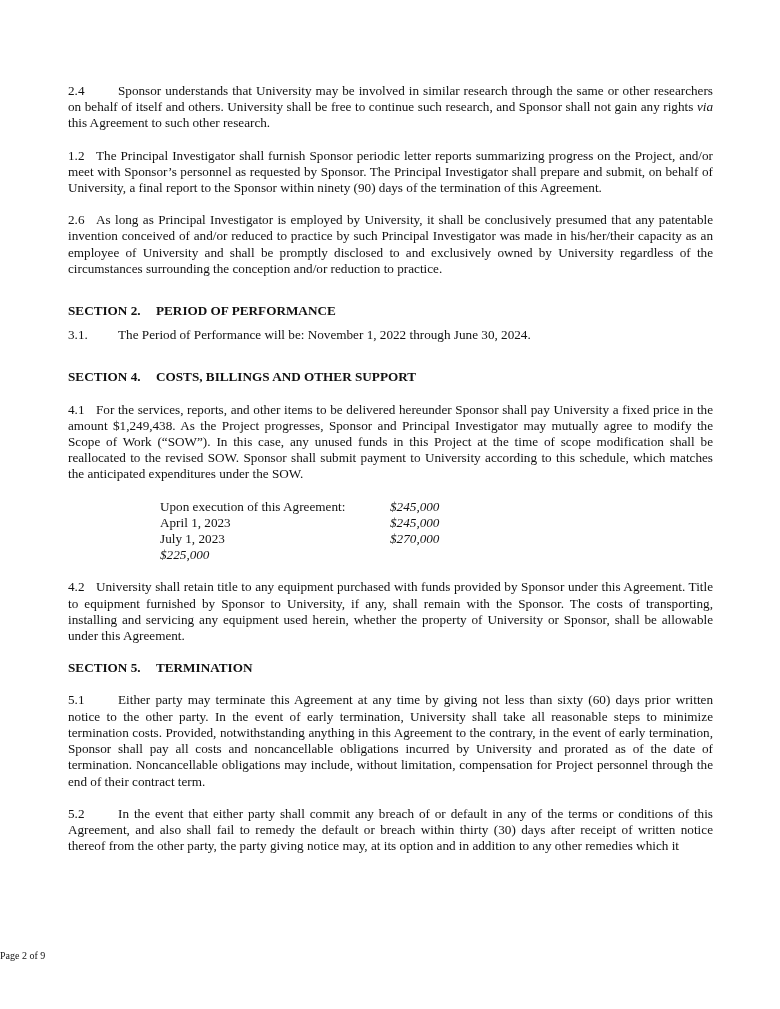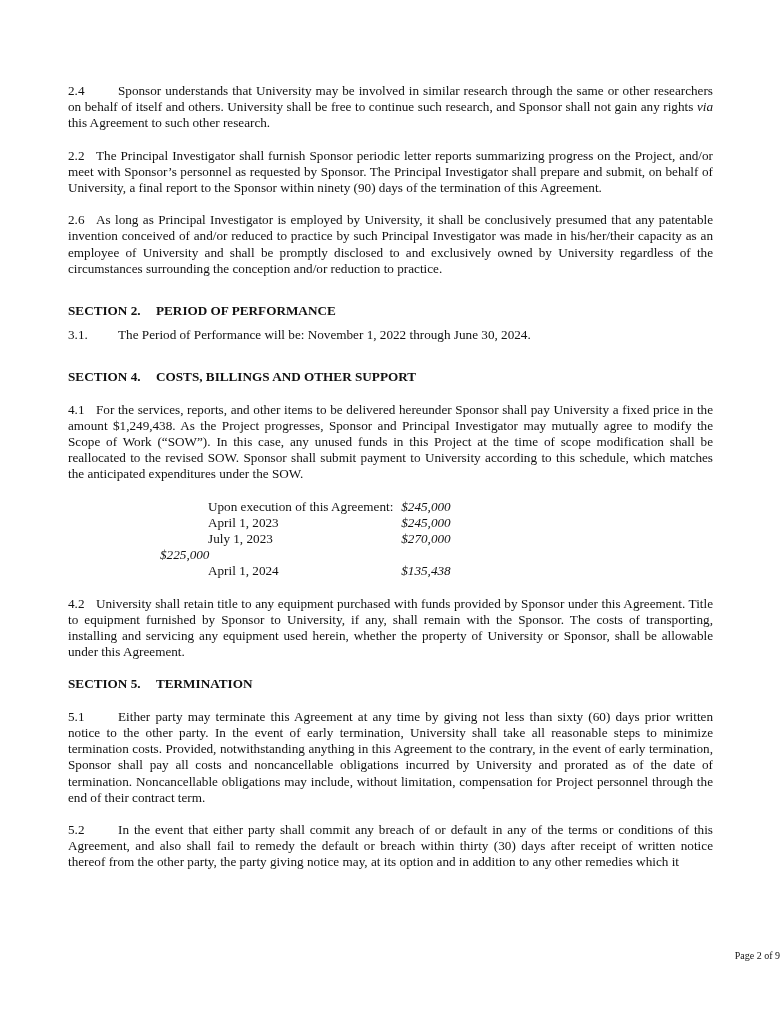--- a/index.html
+++ b/index.html
@@ -9,35 +9,35 @@
   p { margin: 0; text-align: justify; }
   .gap { height: 16px; }
   .gap-lg { height: 26px; }
   .gap-sm { height: 8px; }
   .heading { font-weight: bold; }
   .heading .num { display: inline-block; width: 88px; }
   .num-indent { display: inline-block; width: 50px; }
   .num-short { display: inline-block; width: 28px; }
   .sched { margin-left: 92px; width: 300px; }
   .sched-row { display: flex; }
-  .sched-row .lbl { width: 230px; margin-left: 48px; }
+  .sched-row .lbl { width: 230px; }
   .sched-row .amt { width: 70px; font-style: italic; }
-  .footer { position: absolute; top: 950px; left: 0; width: 780px; text-align: right; font-size: 10px; }
+  .footer { position: absolute; top: 950px; left: 0; width: 780px; text-align: left; font-size: 10px; }
 </style>
 </head>
 <body>
 
 <div class="page">
 
   <div class="gap"></div>
 
   <p><span class="num-indent">2.4</span><span>Sponsor understands that University may be involved in similar research through the same or other researchers on behalf of itself and others.  University shall be free to continue such research, and Sponsor shall not gain any rights </span><em>via</em><span> this Agreement to such other research.</span></p>
   <div class="gap"></div>
 
-  <p><span class="num-short">2.2</span><span>The Principal Investigator shall furnish Sponsor periodic letter reports summarizing progress on the Project, and/or meet with Sponsor’s personnel as requested by Sponsor.  The Principal Investigator shall prepare and submit, on behalf of University, a final report to the Sponsor within ninety (90) days of the termination of this Agreement.</span></p>
+  <p><span class="num-short">1.2</span><span>The Principal Investigator shall furnish Sponsor periodic letter reports summarizing progress on the Project, and/or meet with Sponsor’s personnel as requested by Sponsor.  The Principal Investigator shall prepare and submit, on behalf of University, a final report to the Sponsor within ninety (90) days of the termination of this Agreement.</span></p>
   <div class="gap"></div>
 
   <p><span class="num-short">2.6</span><span>As long as Principal Investigator is employed by University, it shall be conclusively presumed that any patentable invention conceived of and/or reduced to practice by such Principal Investigator was made in his/her/their capacity as an employee of University and shall be promptly disclosed to and exclusively owned by University regardless of the circumstances surrounding the conception and/or reduction to practice.</span></p>
   <div class="gap-lg"></div>
 
   <p class="heading"><span class="num">SECTION 2.</span><span>PERIOD OF PERFORMANCE</span></p>
   <div class="gap-sm"></div>
   <p><span class="num-indent">3.1.</span><span>The Period of Performance will be: November 1, 2022 through June 30, 2024.</span></p>
   <div class="gap-lg"></div>
 
@@ -55,24 +55,20 @@
         <span class="lbl">April 1, 2023</span>
         <span class="amt">$245,000</span>
       </div>
     <div class="sched-row">
         <span class="lbl">July 1, 2023</span>
         <span class="amt">$270,000</span>
       </div>
     <div class="sched-row">
         <span class="amt">$225,000</span>
       </div>
-    <div class="sched-row">
-        <span class="lbl">April 1, 2024</span>
-        <span class="amt">$135,438</span>
-      </div>
   </div>
   <div class="gap"></div>
 
   <p><span class="num-short">4.2</span><span>University shall retain title to any equipment purchased with funds provided by Sponsor under this Agreement. Title to equipment furnished by Sponsor to University, if any, shall remain with the Sponsor.  The costs of transporting, installing and servicing any equipment used herein, whether the property of University or Sponsor, shall be allowable under this Agreement.</span></p>
   <div class="gap"></div>
 
   <p class="heading"><span class="num">SECTION 5.</span><span>TERMINATION</span></p>
   <div class="gap"></div>
   <p><span class="num-indent">5.1</span><span>Either party may terminate this Agreement at any time by giving not less than sixty (60) days prior written notice to the other party. In the event of early termination, University shall take all reasonable steps to minimize termination costs. Provided, notwithstanding anything in this Agreement to the contrary, in the event of early termination, Sponsor shall pay all costs and noncancellable obligations incurred by University and prorated as of the date of termination. Noncancellable obligations may include, without limitation, compensation for Project personnel through the end of their contract term.</span></p>
   <div class="gap"></div>

